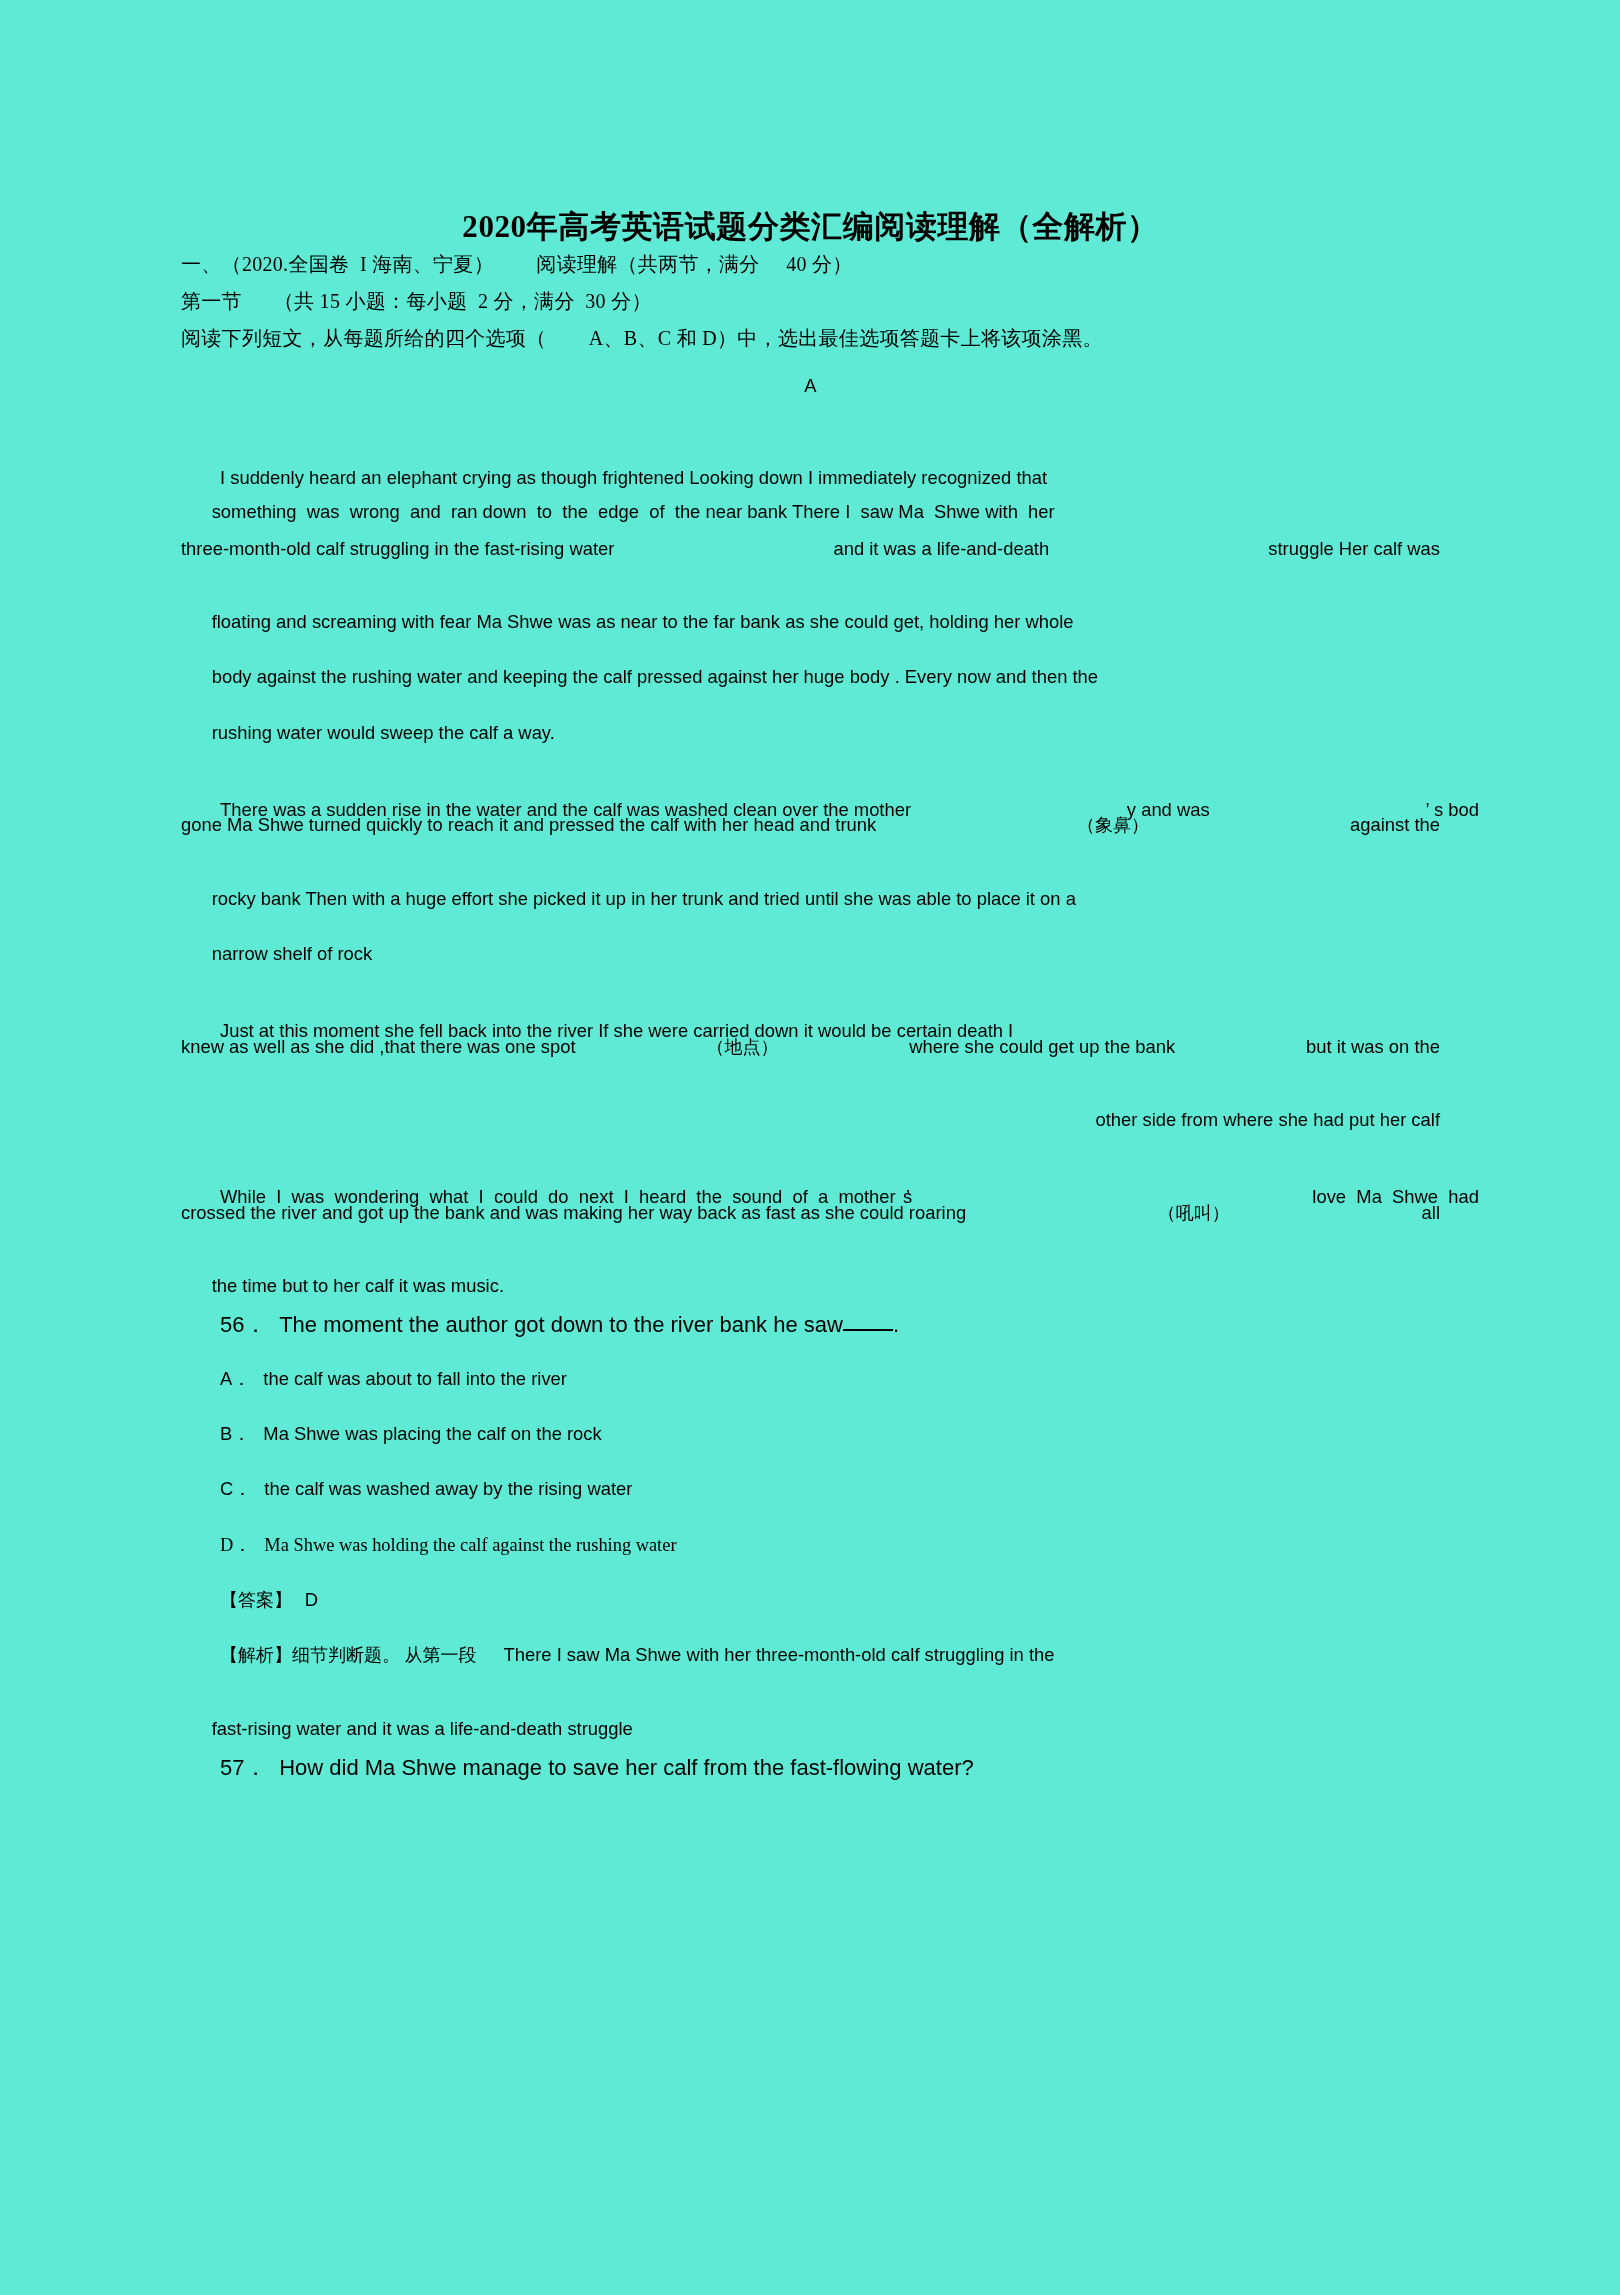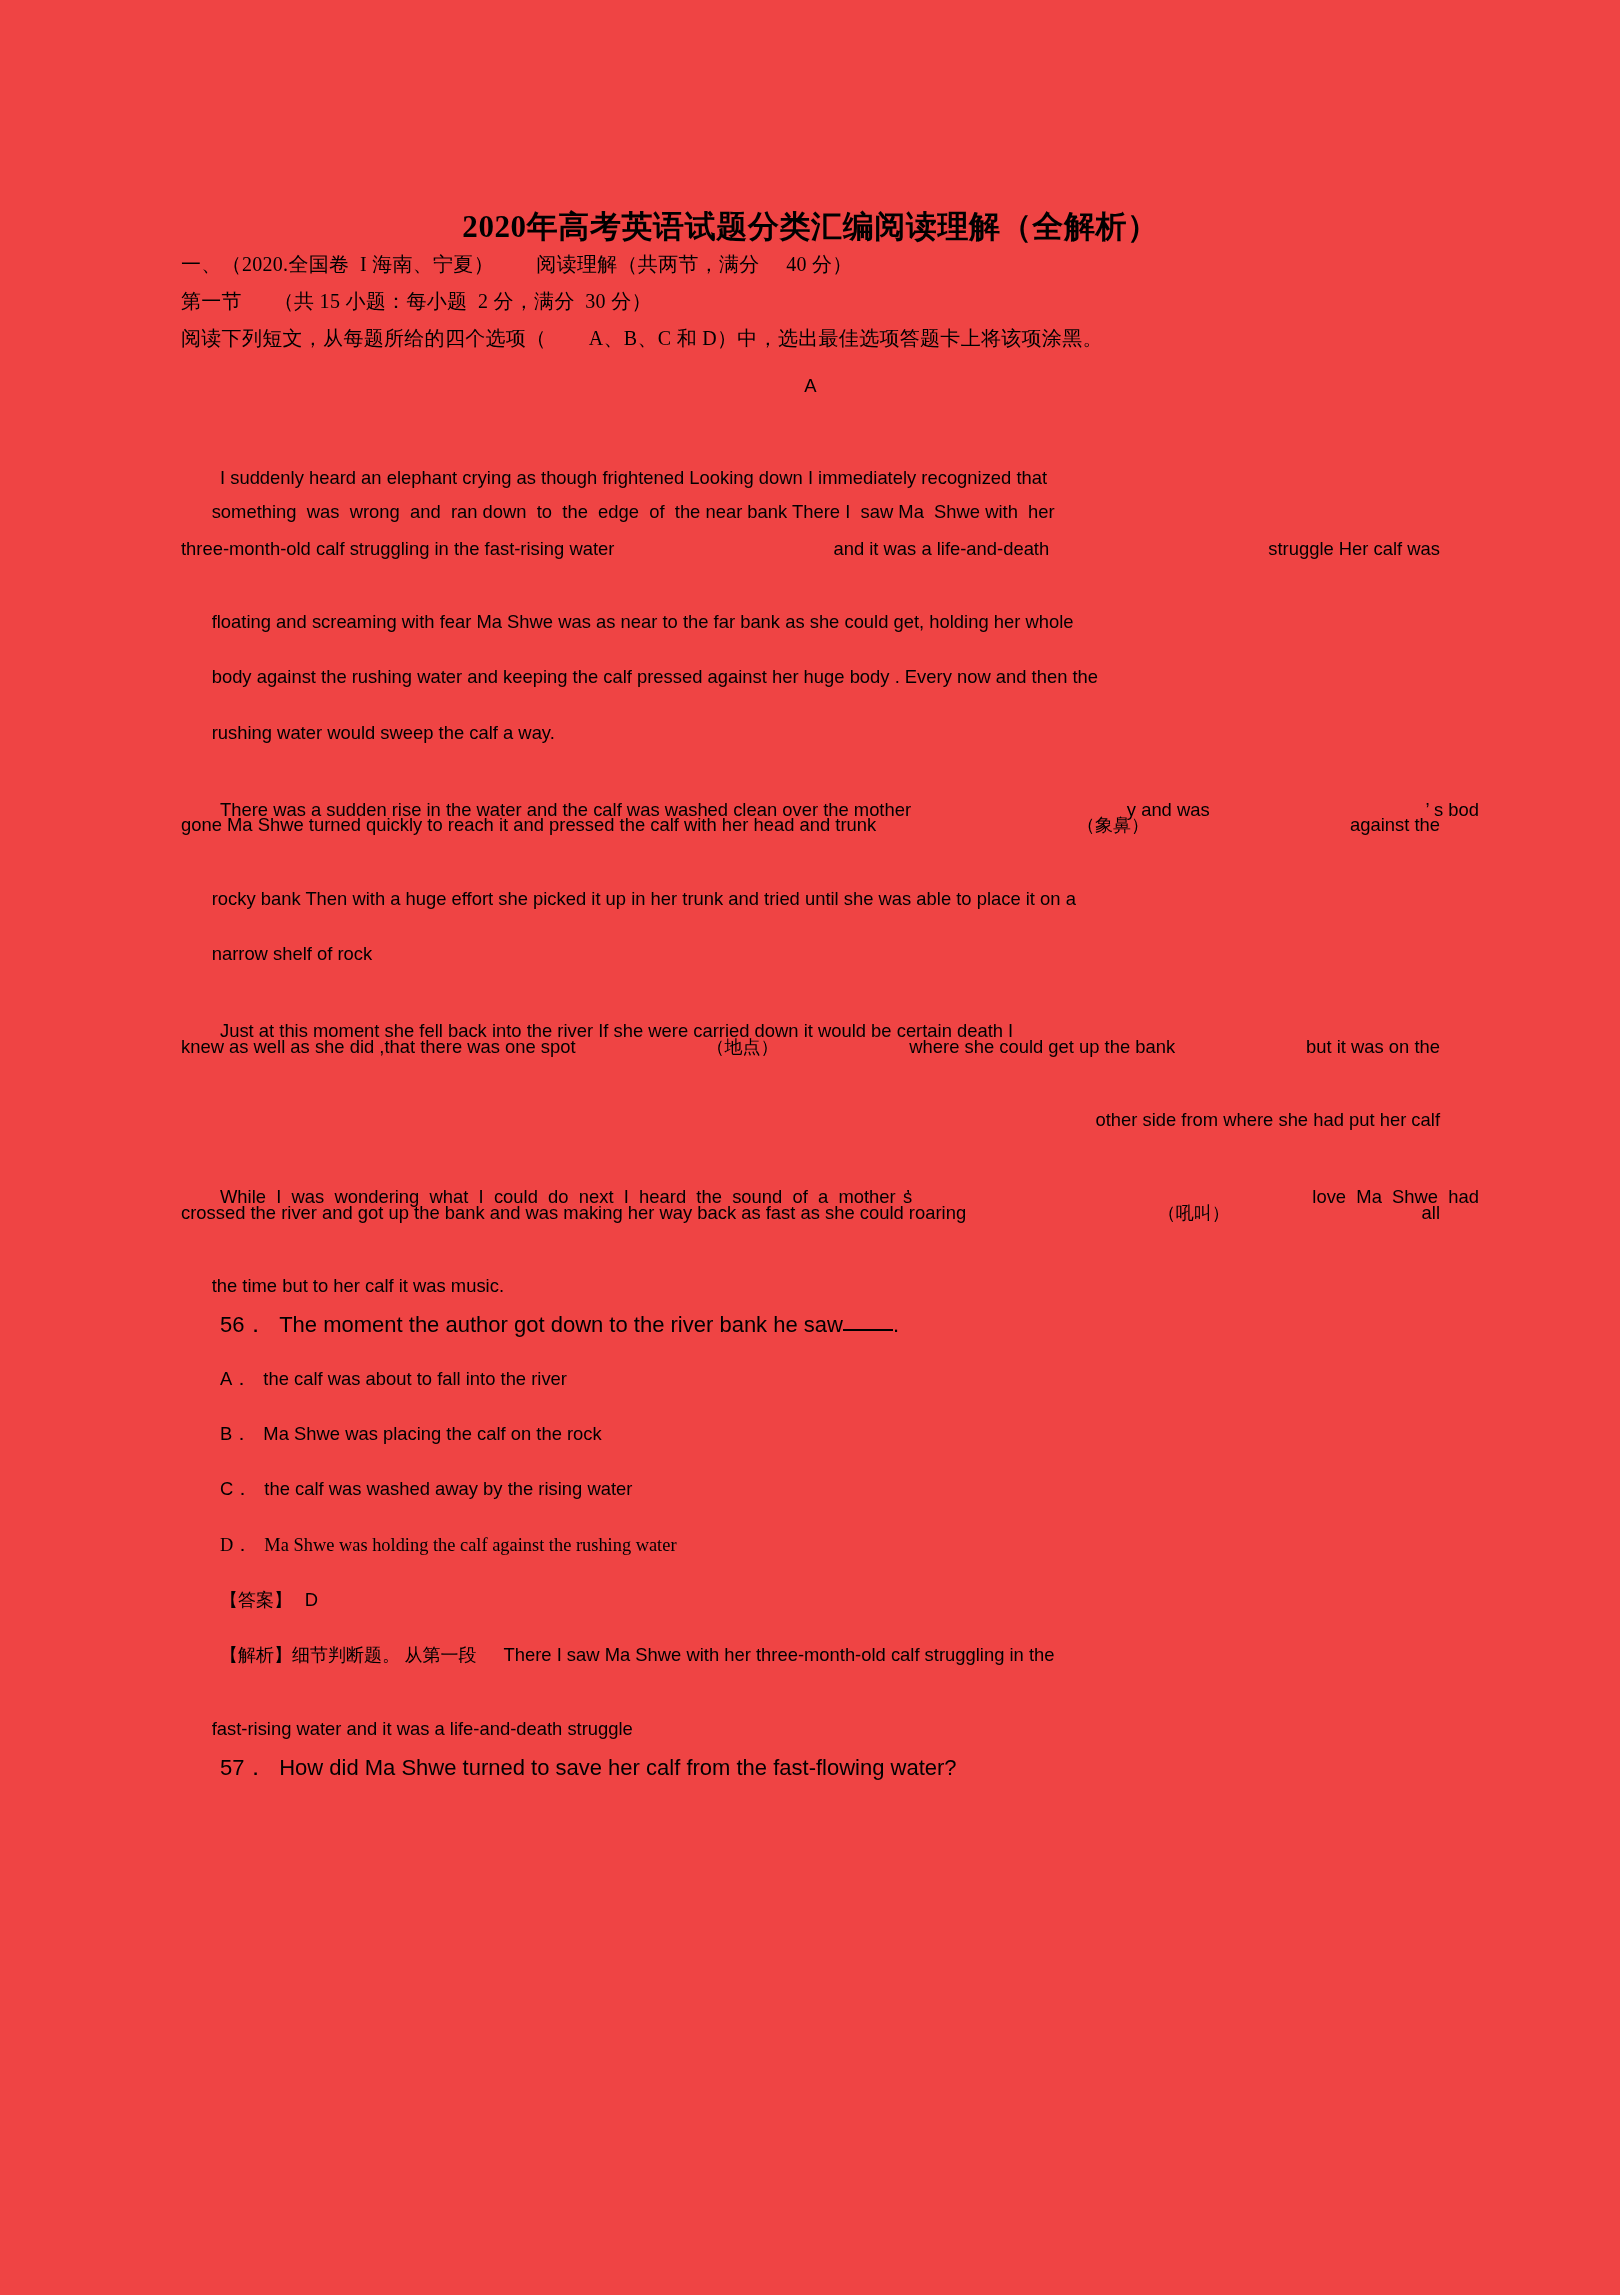--- a/index.html
+++ b/index.html
@@ -15,21 +15,21 @@
     font-family: "Liberation Sans", "DejaVu Sans", sans-serif;
     color: #000000;
     -webkit-font-smoothing: antialiased;
   }
 
   .page {
     position: absolute;
     left: 0; top: 0;
     width: 1621px;
     height: 2295px;
-    background: #ef4444;
+    background: #5eead4;
   }
 
   
   .content {
     position: absolute;
     left: 181px;
     top: 0;
     width: 1259px;
   }
 
@@ -226,17 +226,17 @@
     <div class="opt-line" style="top:1536px;font-family:Liberation Serif, serif;"><span>D．</span><span class="gapS"></span><span>Ma Shwe was holding the calf against the rushing water</span></div>
 
     <div class="ans-line" style="top:1591px;"><span class="cjk-b">【答案】</span><span class="gapS"></span><span>D</span></div>
 
     <div class="ans-line" style="top:1646px;"><span class="cjk-b">【解析】</span><span class="cjk-b">细节判断题。 从第一段</span><span class="gapM"></span><span>There I saw Ma Shwe with her three-month-old calf struggling in the</span></div>
 
     <div class="body-line" style="top:1702px;">
       <span>fast-rising water and it was a life-and-death struggle</span>
     </div>
 
-    <div class="q-line" style="top:1757px;"><span>57．</span><span class="gapS"></span><span>How did Ma Shwe turned to save her calf from the fast-flowing water?</span></div>
+    <div class="q-line" style="top:1757px;"><span>57．</span><span class="gapS"></span><span>How did Ma Shwe manage to save her calf from the fast-flowing water?</span></div>
 
   </div>
 </div>
 
 
 </body></html>

